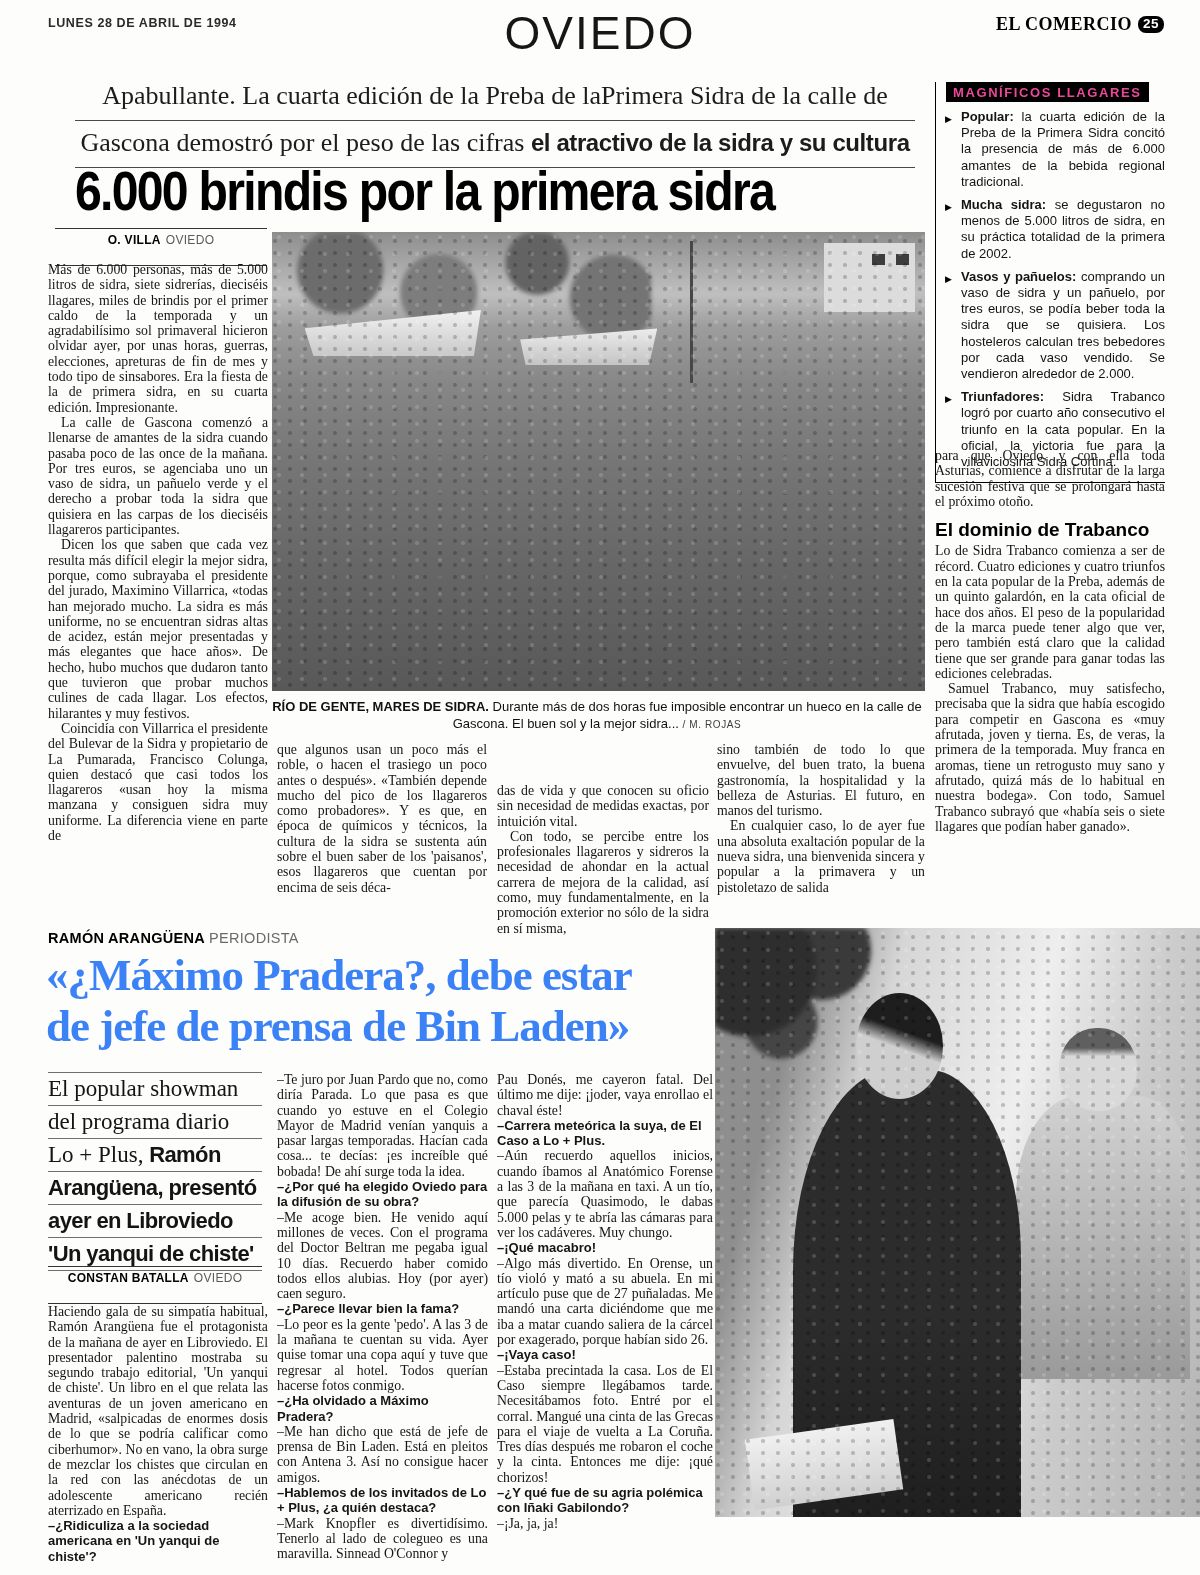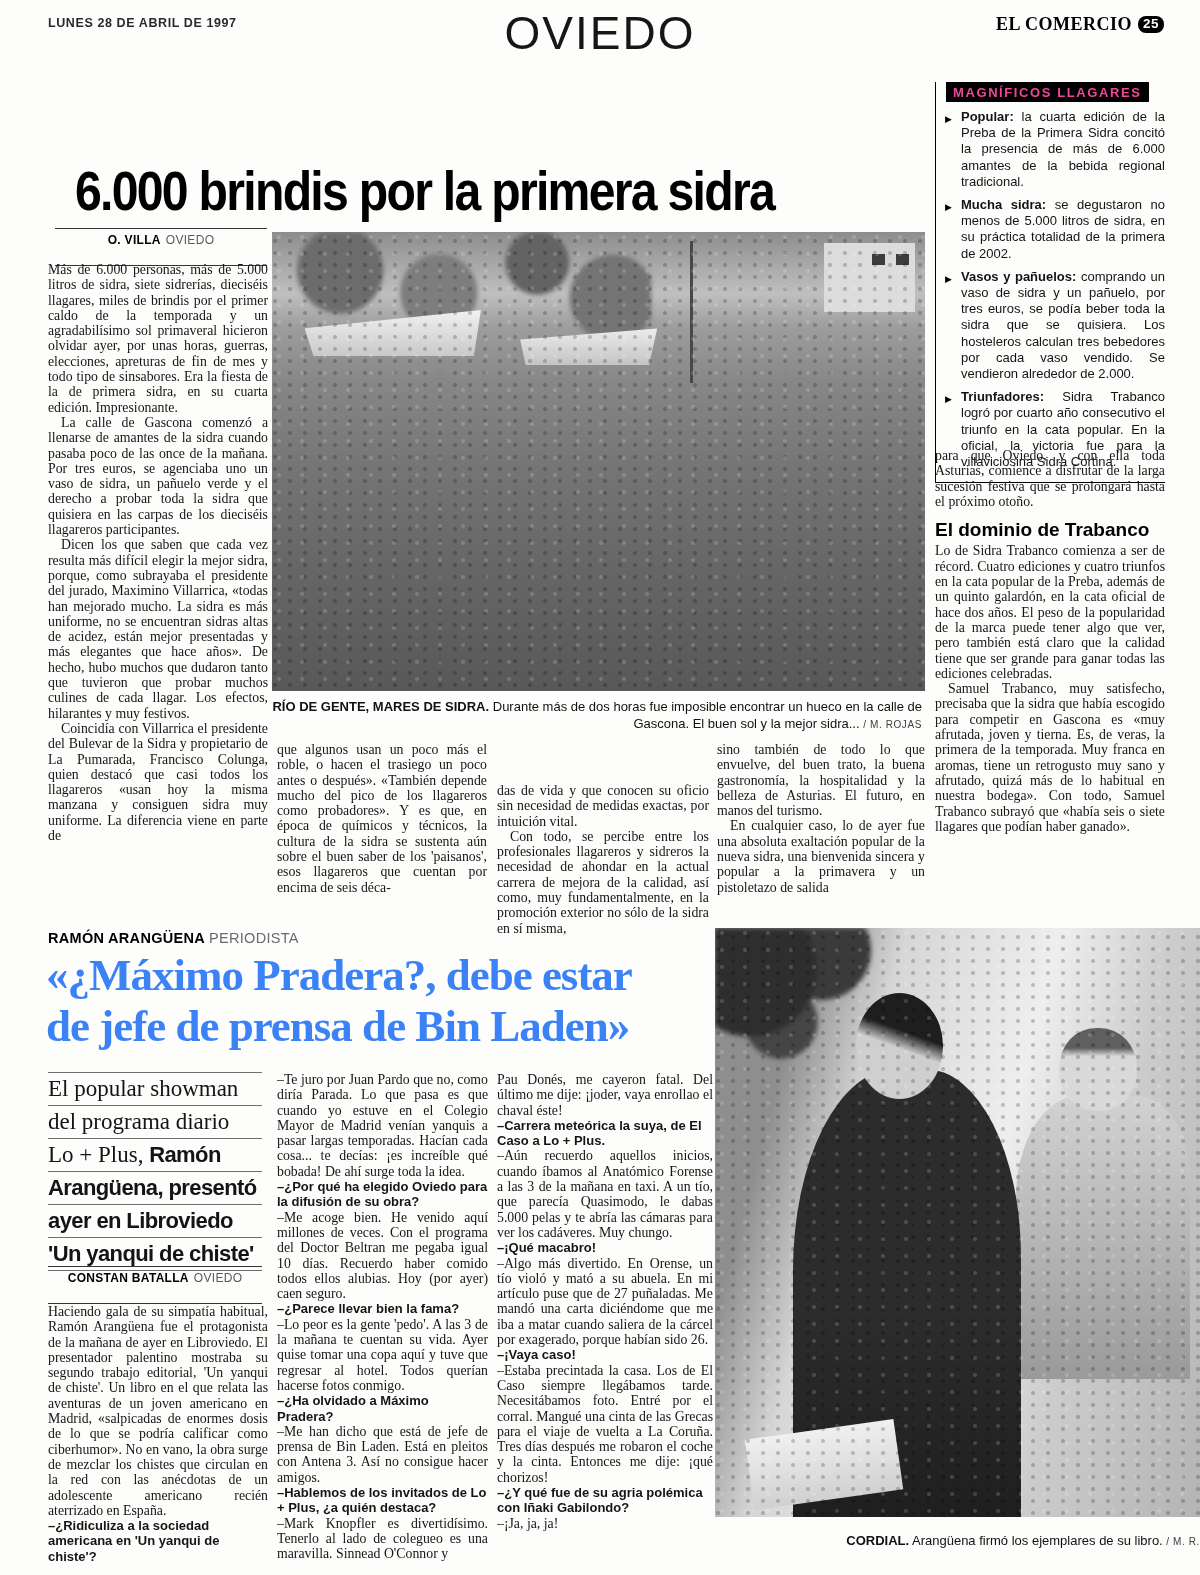--- a/index.html
+++ b/index.html
@@ -66,21 +66,21 @@
   .p2-manbody{right:2%;top:28.5%;width:36%;height:48%;border-radius:36% 30% 0 0;
               background:linear-gradient(180deg,#d2d2d2,#9a9a9a);}
   .p2-womanhead{left:29%;top:11%;width:18%;height:18%;border-radius:50%;
                 background:linear-gradient(200deg,#1e1e1e 0 38%,#cfcfcf 52% 88%,#b5b5b5);}
   .p2-woman{left:16%;top:24%;width:47%;height:76%;border-radius:45% 42% 0 0;
             background:linear-gradient(180deg,#2c2c2c 0 55%,#1f1f1f 100%);}
   .p2-book{left:7%;bottom:3%;width:31%;height:12%;transform:rotate(-8deg);
            background:linear-gradient(180deg,#f0f0f0,#d0d0d0);}
   
   .caption{position:absolute;font-family:"Liberation Sans",sans-serif;font-size:13px;
-           line-height:17px;text-align:right;color:#111;}
+           line-height:17px;text-align:center;color:#111;}
   .cap-lead{font-weight:bold;}
   .cap-credit{font-size:10px;color:#3d3d3d;letter-spacing:.6px;}
   
   .sidebar{position:absolute;left:935px;top:82px;width:230px;border-left:1px solid #000;
            border-bottom:1px solid #000;padding:0 0 12px 10px;box-sizing:border-box;}
   .sb-title{display:inline-block;background:#000;color:#ec4899;font-family:"Liberation Sans",sans-serif;
             font-weight:bold;font-size:13px;letter-spacing:1.6px;padding:3px 7px 2px;}
   .sb-item{position:relative;margin:7px 0 0;padding-left:15px;font-family:"Liberation Sans",sans-serif;
            font-size:13px;line-height:16.2px;text-align:justify;color:#141414;}
   .sb-arrow{position:absolute;left:-1px;top:2px;font-size:9px;color:#000;}
@@ -94,27 +94,31 @@
   .standfirst{position:absolute;left:48px;top:1072px;width:214px;border-top:1px solid #6e6e6e;}
   .sf-line{border-bottom:1px solid #6e6e6e;font-size:23px;line-height:1;padding:4px 0 5px;
            white-space:nowrap;overflow:hidden;color:#141414;}
   .sf-b{font-family:"Liberation Sans",sans-serif;font-weight:bold;font-size:22px;letter-spacing:-.6px;}
 </style>
 </head>
 <body>
 
 <div class="page">
 
-  <div class="h-date">LUNES 28 DE ABRIL DE 1997</div>
+  <div class="h-date">LUNES 28 DE ABRIL DE 1994</div>
   <div class="h-section">OVIEDO</div>
   <div class="h-mast">
     <span>EL COMERCIO</span>
     <span class="h-page">25</span>
   </div>
 
+  <div class="deck">
+    <div class="deck-line">Apabullante. La cuarta edición de la Preba de laPrimera Sidra de la calle de</div>
+    <div class="deck-line"><span>Gascona demostró por el peso de las cifras </span><span class="deck-b">el atractivo de la sidra y su cultura</span></div>
+  </div>
 
   <div class="headline">6.000 brindis por la primera sidra</div>
 
   <div class="byline" style="left:55px;top:228px;width:212px;">
     <b>O. VILLA</b><span class="place">OVIEDO</span>
   </div>
 
   <div class="col" style="left:48px;top:262px;width:220px;height:646px;">
       <p>Más de 6.000 personas, más de 5.000 litros de sidra, siete sidrerías, dieciséis llagares, miles de brindis por el primer caldo de la temporada y un agradabilísimo sol primaveral hicieron olvidar ayer, por unas horas, guerras, elecciones, apreturas de fin de mes y todo tipo de sinsabores. Era la fiesta de la de primera sidra, en su cuarta edición. Impresionante.</p>
       <p class="ind">La calle de Gascona comenzó a llenarse de amantes de la sidra cuando pasaba poco de las once de la mañana. Por tres euros, se agenciaba uno un vaso de sidra, un pañuelo verde y el derecho a probar toda la sidra que quisiera en las carpas de los dieciséis llagareros participantes.</p>
@@ -179,23 +183,20 @@
   <div class="photo p2" style="left:715px;top:928px;width:485px;height:589px;">
     <div class="p2-plant"></div>
     <div class="p2-manbody"></div>
     <div class="p2-manhead"></div>
     <div class="p2-woman"></div>
     <div class="p2-womanhead"></div>
     <div class="p2-book"></div>
     <div class="speck"></div>
   </div>
 
-  <div class="caption" style="left:715px;top:1532px;width:485px;">
-    <span class="cap-lead">CORDIAL.</span><span> Arangüena firmó los ejemplares de su libro. </span><span class="cap-credit">/ M. R.</span>
-  </div>
 
   <div class="standfirst">
       <div class="sf-line"><span>El popular showman</span></div>
       <div class="sf-line"><span>del programa diario</span></div>
       <div class="sf-line"><span>Lo + Plus, </span><span class="sf-b">Ramón</span></div>
       <div class="sf-line"><span class="sf-b">Arangüena, presentó</span></div>
       <div class="sf-line"><span class="sf-b">ayer en Libroviedo</span></div>
       <div class="sf-line"><span class="sf-b">'Un yanqui de chiste'</span></div>
     </div>
 

